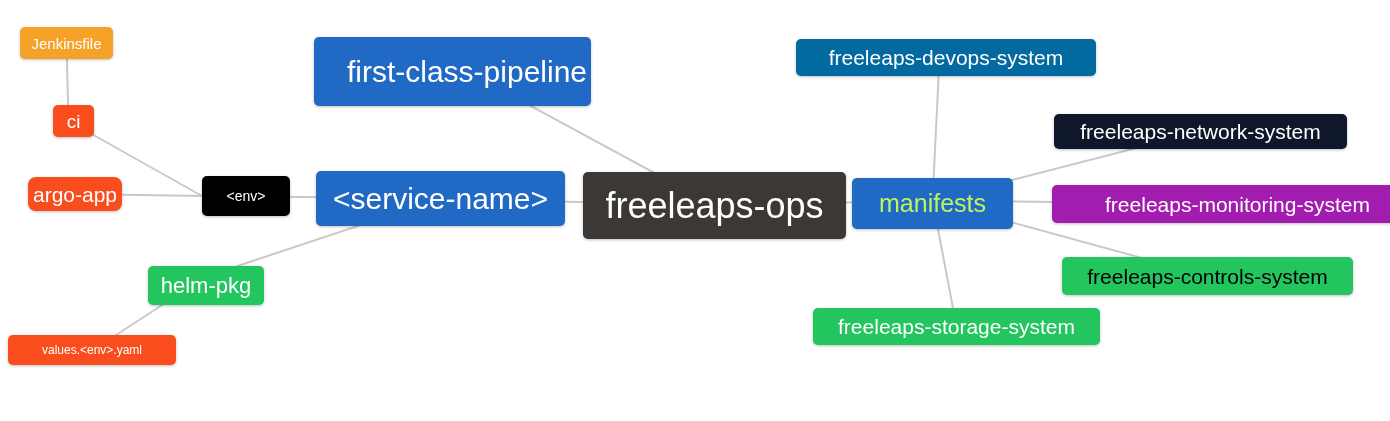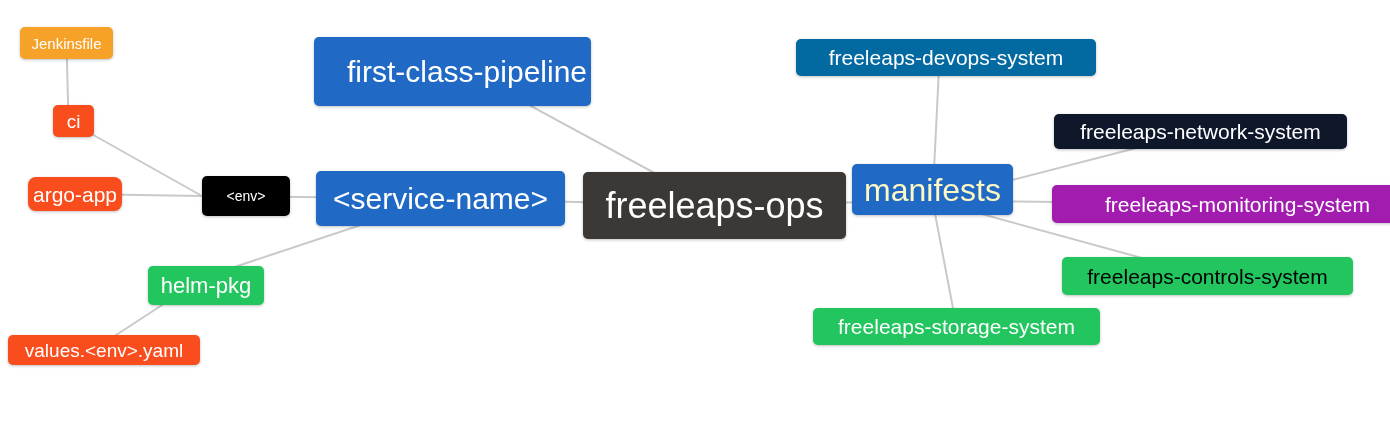--- a/index.html
+++ b/index.html
@@ -57,24 +57,24 @@
       <line x1="932.5" y1="200.5" x2="1212.5" y2="204" stroke="#C9C9C9" stroke-width="2"></line>
       <line x1="932.5" y1="200.5" x2="1207.5" y2="276" stroke="#C9C9C9" stroke-width="2"></line>
       <line x1="932.5" y1="200.5" x2="956.5" y2="326.5" stroke="#C9C9C9" stroke-width="2"></line>
     </svg>
   <div id="node-layer">
       <div class="node" style="left: 20px; top: 27px; width: 93px; height: 32px; font-size: 15px; background: rgb(246, 162, 41); color: rgb(255, 255, 255); text-align: center;">Jenkinsfile</div>
       <div class="node" style="left: 53px; top: 105px; width: 41px; height: 32px; font-size: 19px; background: rgb(249, 77, 29); color: rgb(255, 255, 255);">ci</div>
       <div class="node" style="left: 28px; top: 177px; width: 94px; height: 34px; font-size: 21px; background: rgb(249, 77, 29); color: rgb(255, 255, 255); border-radius: 8px;">argo-app</div>
       <div class="node" style="left: 158px; top: 176px; width: 88px; height: 40px; font-size: 14px; background: #000000; color: rgb(255, 255, 255); margin-left: 44px;">&lt;env&gt;</div>
       <div class="node" style="left: 148px; top: 266px; width: 116px; height: 39px; font-size: 22px; background: rgb(34, 197, 94); color: rgb(255, 255, 255);">helm-pkg</div>
-      <div class="node" style="left: 8px; top: 335px; width: 192px; height: 30px; font-size: 19px; background: rgb(249, 77, 29); color: rgb(255, 255, 255);">values.&lt;env&gt;.yaml</div>
+      <div class="node" style="left: 8px; top: 335px; width: 168px; height: 30px; font-size: 12px; background: rgb(249, 77, 29); color: rgb(255, 255, 255);">values.&lt;env&gt;.yaml</div>
       <div class="node" style="left: 314px; top: 37px; width: 277px; height: 69px; font-size: 30px; background: rgb(32, 105, 196); color: rgb(255, 255, 255); padding-left: 29px;">first-class-pipeline</div>
       <div class="node" style="left: 316px; top: 171px; width: 249px; height: 55px; font-size: 30px; background: rgb(32, 105, 196); color: rgb(255, 255, 255);">&lt;service-name&gt;</div>
       <div class="node" style="left: 583px; top: 172px; width: 263px; height: 67px; font-size: 36px; background: rgb(59, 56, 53); color: #ffffff;">freeleaps-ops</div>
-      <div class="node" style="left: 852px; top: 164px; width: 161px; height: 51px; font-size: 32px; background: rgb(32, 105, 196); color: #fef9c3;">manifests</div>
+      <div class="node" style="left: 852px; top: 178px; width: 161px; height: 51px; font-size: 25px; background: rgb(32, 105, 196); color: #bef264;">manifests</div>
       <div class="node" style="left: 796px; top: 29px; width: 300px; height: 37px; font-size: 21px; background: #0369a1; color: rgb(255, 255, 255); margin-top: 10px;">freeleaps-devops-system</div>
       <div class="node" style="left: 1054px; top: 114px; width: 293px; height: 35px; font-size: 21px; background: #0f172a; color: rgb(255, 255, 255);">freeleaps-network-system</div>
       <div class="node" style="left: 1052px; top: 185px; width: 371px; height: 38px; font-size: 21px; background: #a21caf; color: rgb(255, 255, 255);">freeleaps-monitoring-system</div>
       <div class="node" style="left: 1062px; top: 257px; width: 291px; height: 38px; font-size: 21px; background: rgb(34, 197, 94); color: #000000;">freeleaps-controls-system</div>
       <div class="node" style="left: 813px; top: 308px; width: 287px; height: 37px; font-size: 21px; background: rgb(34, 197, 94); color: rgb(255, 255, 255);">freeleaps-storage-system</div>
     </div>
 </div>
 
 </body></html>

